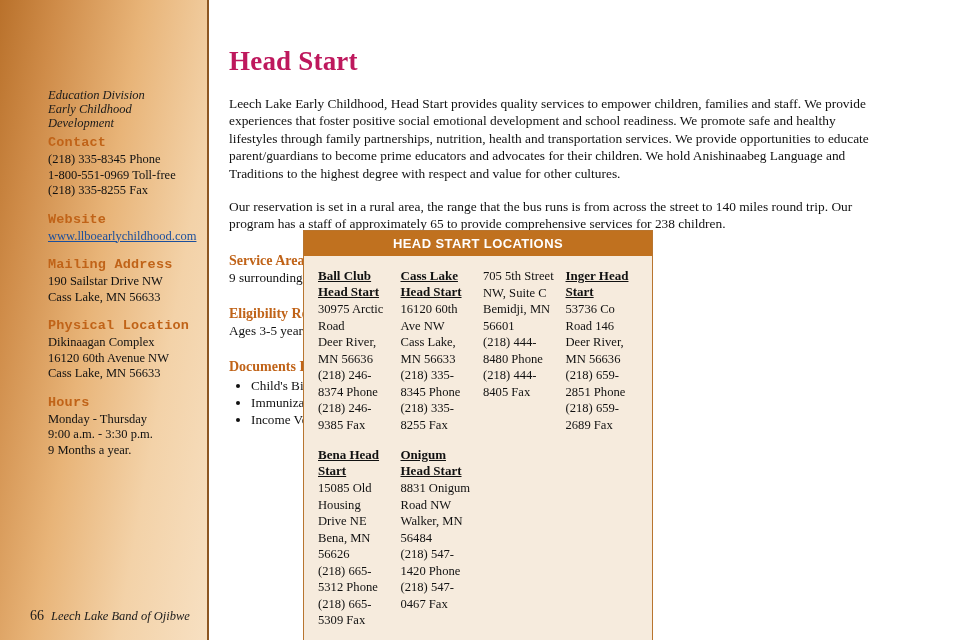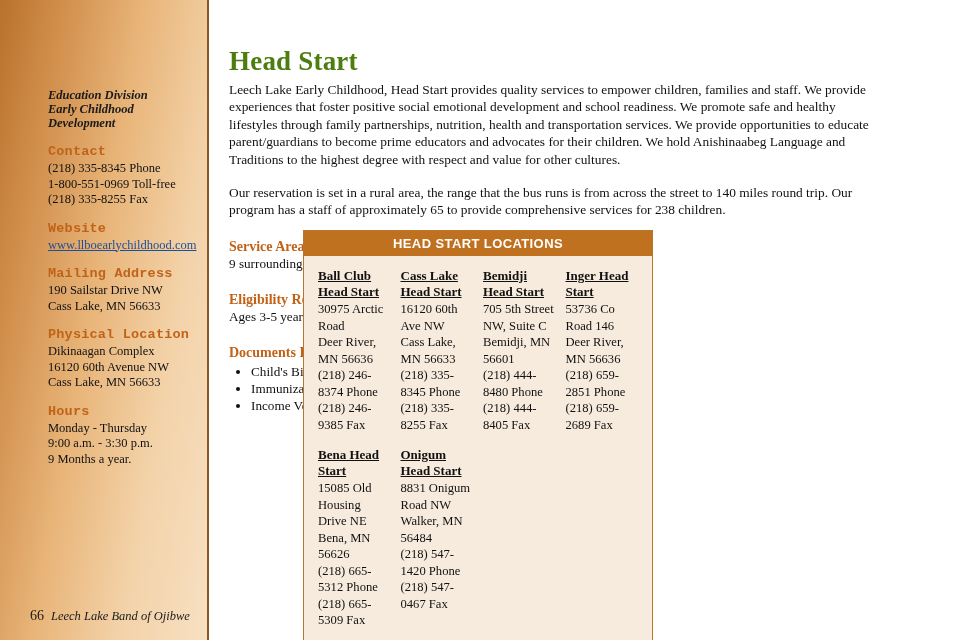--- a/index.html
+++ b/index.html
@@ -32,25 +32,25 @@
   }
   .sidebar-inner {
     position: absolute;
     left: 48px;
     top: 88px;
     width: 160px;
   }
   .division {
     font-family: "Liberation Serif", serif;
     font-style: italic;
-    font-weight: bold;
+    font-weight: normal;
     font-size: 12.5px;
     color: #1a1a1a;
     line-height: 14px;
-    margin-bottom: 14px;
+    margin-bottom: 5px;
   }
   .sb-head {
     font-family: Liberation Mono, monospace;
     font-weight: bold;
     font-size: 13.5px;
     color: #c06318;
     margin-bottom: 2px;
     letter-spacing: 0.2px;
   }
   .sb-body {
@@ -91,22 +91,22 @@
     position: absolute;
     left: 229px;
     top: 0;
     width: 700px;
     height: 640px;
   }
   h1.title {
     font-family: "Liberation Serif", serif;
     font-weight: bold;
     font-size: 27px;
-    color: #4d7c0f;
-    margin: 46px 0 4px 0;
+    color: #be185d;
+    margin: 46px 0 18px 0;
     letter-spacing: 0.2px;
   }
   p.para {
     font-family: "Liberation Serif", serif;
     font-size: 13.4px;
     color: #111111;
     line-height: 17.4px;
     width: 640px;
     margin: 0 0 16px 0;
     text-align: left;
@@ -247,21 +247,20 @@
 
       <div>
         <div class="loc-name">Cass Lake Head Start</div>
         <div class="loc-line">16120 60th Ave NW</div>
         <div class="loc-line">Cass Lake, MN 56633</div>
         <div class="loc-line">(218) 335-8345 Phone</div>
         <div class="loc-line">(218) 335-8255 Fax</div>
       </div>
 
       <div>
-        <div class="loc-name">Bemidji Head Start</div>
         <div class="loc-line">705 5th Street NW, Suite C</div>
         <div class="loc-line">Bemidji, MN 56601</div>
         <div class="loc-line">(218) 444-8480 Phone</div>
         <div class="loc-line">(218) 444-8405 Fax</div>
       </div>
 
       <div>
         <div class="loc-name">Inger Head Start</div>
         <div class="loc-line">53736 Co Road 146</div>
         <div class="loc-line">Deer River, MN 56636</div>

